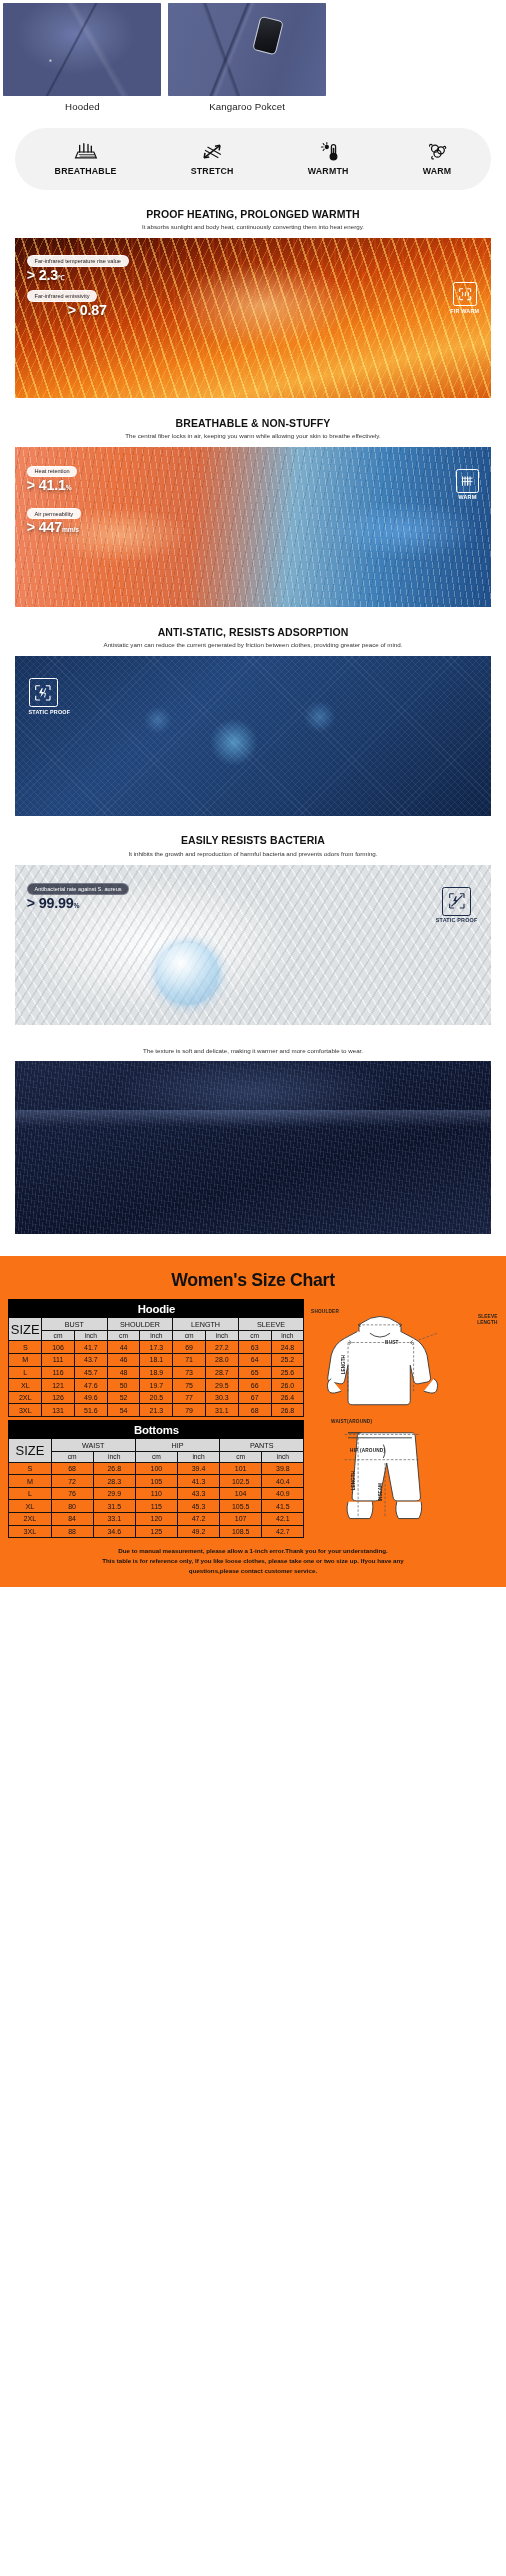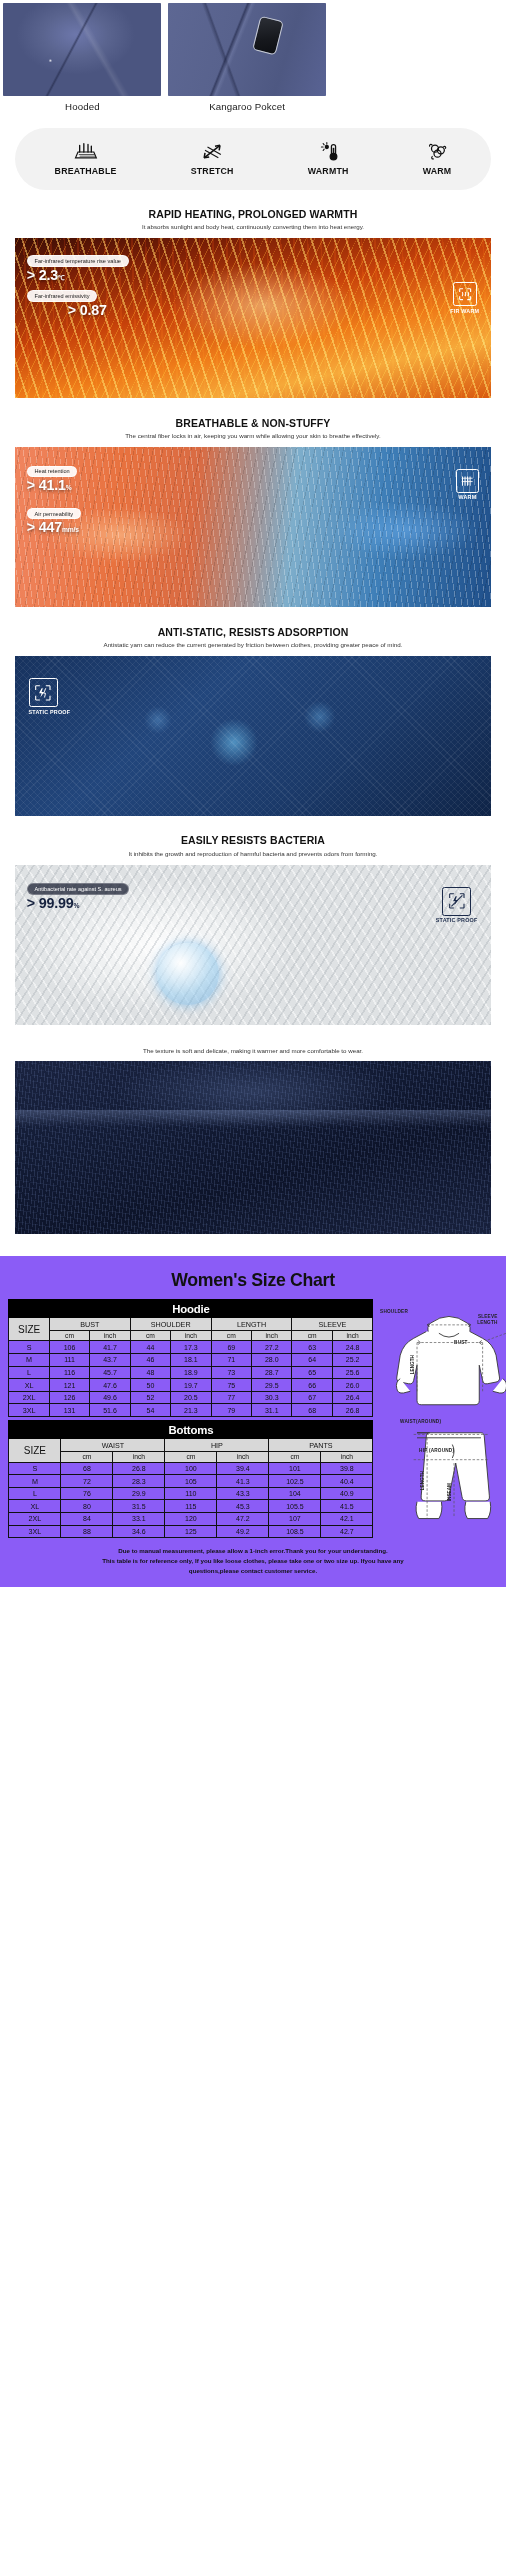--- a/index.html
+++ b/index.html
@@ -244,50 +244,50 @@
   }
   .badge-box {
     width: 23.6px; height: 23.6px;
     border: 1.3px solid currentColor;
     border-radius: 2.5px;
     display: flex; align-items: center; justify-content: center;
   }
   .badge-text { font-size: 5.4px; font-weight: 700; letter-spacing: 0.2px; }
 
   
-  .sizechart { background: #8b5cf6; margin-top: 22px; padding: 13.5px 8.4px 10px 8.4px; }
+  .sizechart { background: #f97316; margin-top: 22px; padding: 13.5px 8.4px 10px 8.4px; }
   .sc-title {
     text-align: center;
     font-size: 17.7px;
     font-weight: 700;
     color: #111;
     letter-spacing: -0.3px;
     margin-bottom: 8.4px;
   }
   .sc-row { display: flex; gap: 6.7px; align-items: flex-start; }
-  .sc-tables { width: 365px; }
+  .sc-tables { width: 296px; }
   .sc-figs { flex: 1; padding-top: 3.4px; }
   table.sc { width: 100%; border-collapse: collapse; table-layout: fixed; }
   table.sc td, table.sc th {
     border: 0.8px solid #111;
     text-align: center;
     font-size: 7px;
     color: #111;
     padding: 1.3px 0;
     font-weight: 400;
   }
   table.sc .banner {
     background: #000; color: #fff;
     font-size: 11.4px; font-weight: 700;
     padding: 2.5px 0; border: 0.8px solid #000;
     letter-spacing: -0.2px;
   }
   table.sc .grp { background: #d8d8d8; font-size: 7.2px; font-weight: 400; }
   table.sc .unit { background: #d8d8d8; font-size: 6.7px; }
-  table.sc .sizecol { background: #d8d8d8; font-size: 10px; margin-top: 42px; }
+  table.sc .sizecol { background: #d8d8d8; font-size: 13px; margin-top: 42px; }
   table.sc td.sz { font-size: 7.2px; }
   .tbl-gap { height: 3.4px; }
 
   .fignote { font-size: 4.7px; font-weight: 700; color: #222; letter-spacing: 0.2px; }
   .fig { position: relative; height: 111px; }
   .fig2 { position: relative; height: 115px; margin-top: 5px; }
   .vlabel { writing-mode: vertical-rl; transform: rotate(180deg); font-size: 4.7px; font-weight: 700; color: #222; }
 
   .disclaimer {
     text-align: center;
@@ -368,21 +368,21 @@
         <path d="M9 5 C7 3 5 4 5.5 6.5" stroke="#111" stroke-width="1.4" fill="none"></path>
         <path d="M22 7 C24 5 25.5 7 24.5 9" stroke="#111" stroke-width="1.4" fill="none"></path>
         <path d="M9 18 C7 20 8.5 22 10.5 21" stroke="#111" stroke-width="1.4" fill="none"></path>
       </svg>
     </span>
     <span class="icon-label">WARM</span>
   </div>
 </div>
 
 <div class="section">
-  <div class="sec-title">RAPID HEATING, PROLONGED WARMTH</div>
+  <div class="sec-title">PROOF HEATING, PROLONGED WARMTH</div>
   <div class="sec-sub">It absorbs sunlight and body heat,  continuously converting them into heat energy.</div>
   <div class="hero hero-heat">
     <div class="fibers"></div>
     <div class="glow"></div>
 
     <div class="chip" style="left:11.8px; top:17px;">Far-infrared temperature rise value</div>
     <div class="bigval" style="left:11.8px; top:29px;">
       <span>&gt; 2.3</span><span class="unit">℃</span>
     </div>
 

